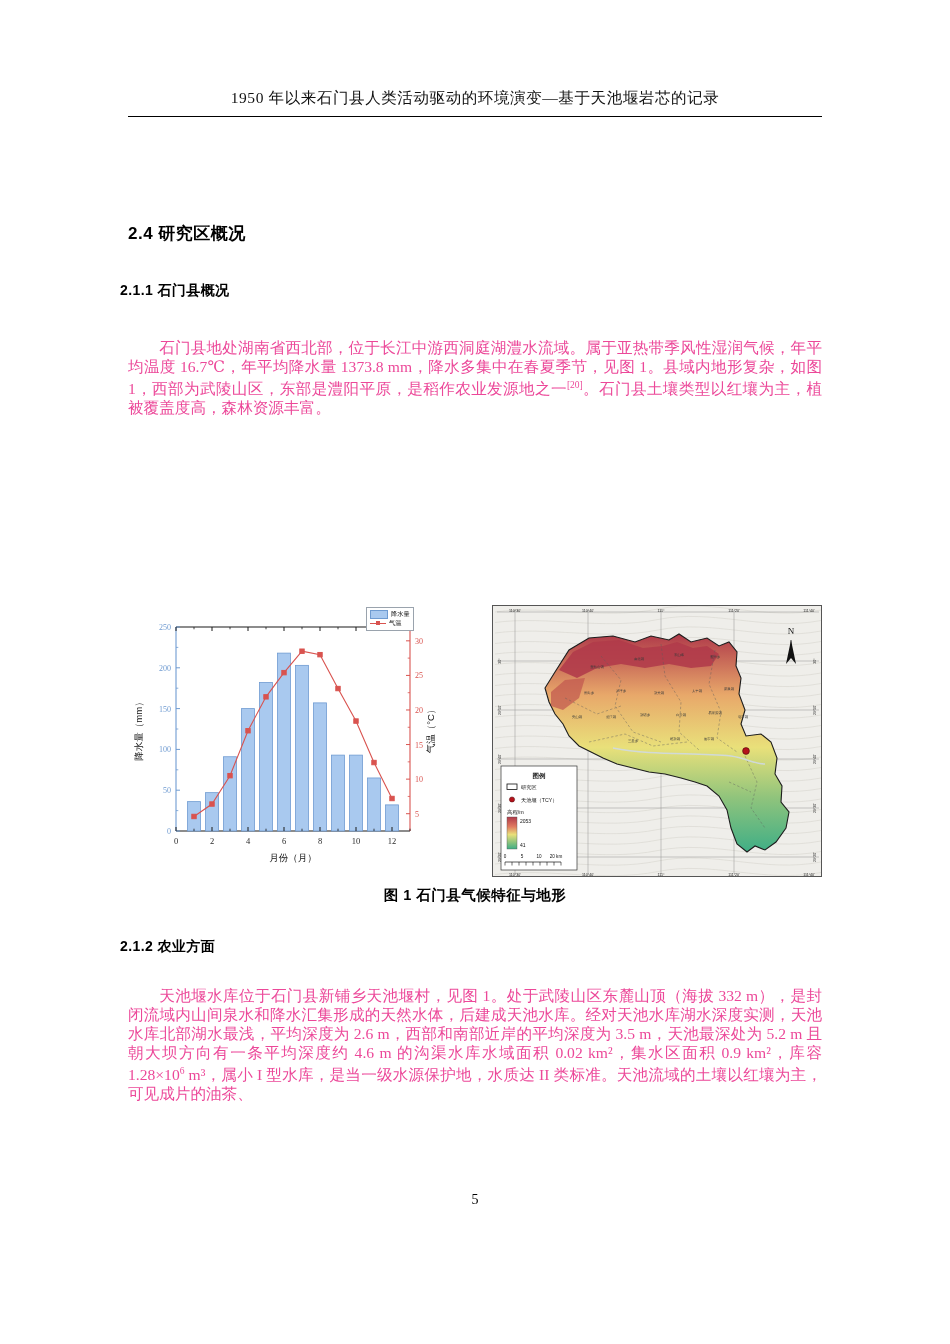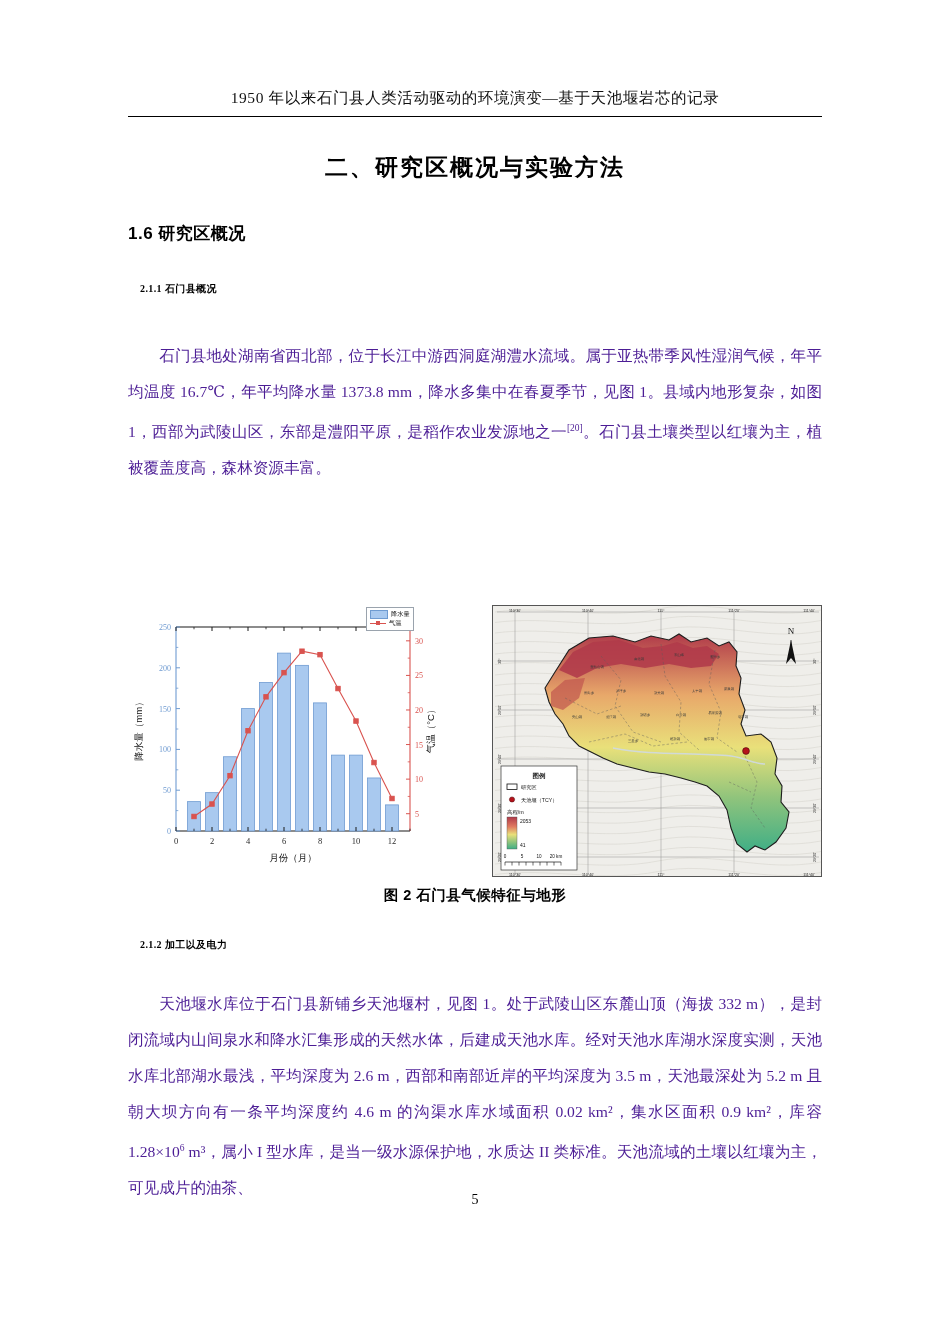--- a/index.html
+++ b/index.html
@@ -56,39 +56,39 @@
   .h2 {
     position: absolute;
     left: 128px;
     font-family: "Liberation Sans", "DejaVu Sans", sans-serif;
     font-weight: bold;
     font-size: 17px;
     letter-spacing: 0.5px;
   }
   .h3 {
     position: absolute;
-    left: 140px;
-    font-family: Liberation Serif, serif;
+    left: 120px;
+    font-family: Liberation Sans, sans-serif;
     font-weight: bold;
-    font-size: 10px;
+    font-size: 14px;
     letter-spacing: 0.4px;
   }
 
   
   .para {
     position: absolute;
     left: 128px;
     width: 694px;
     font-family: "Liberation Serif", "DejaVu Serif", serif;
     font-size: 15.6px;
-    line-height: 36px;
+    line-height: 19px;
     text-align: justify;
     text-justify: inter-ideograph;
     text-indent: 2em;
-    color: #4c1d95;
+    color: #ec4899;
   }
   .para sup { font-size: 9.5px; vertical-align: super; }
 
   
   .figure-row {
     position: absolute;
     left: 128px; top: 605px;
     width: 694px; height: 272px;
     display: flex;
     align-items: flex-start;
@@ -161,23 +161,22 @@
 </head>
 <body>
 
 <div class="page">
 
   <div class="header-wrap">
     <span class="header-text">1950 年以来石门县人类活动驱动的环境演变—基于天池堰岩芯的记录</span>
   </div>
   <div class="header-rule"></div>
 
-  <div class="chapter-title">二、研究区概况与实验方法</div>
-
-  <div class="h2" style="top:222px;">1.6 研究区概况</div>
+
+  <div class="h2" style="top:222px;">2.4 研究区概况</div>
 
   <div class="h3" style="top:282px;">2.1.1 石门县概况</div>
 
   <div class="para" style="top:338px;">
     <span>石门县地处湖南省西北部，位于长江中游西洞庭湖澧水流域。属于亚热带季风性湿润气候，年平均温度 16.7℃，年平均降水量 1373.8 mm，降水多集中在春夏季节，见图 1。县域内地形复杂，如图 1，西部为武陵山区，东部是澧阳平原，是稻作农业发源地之一</span><sup>[20]</sup><span>。石门县土壤类型以红壤为主，植被覆盖度高，森林资源丰富。</span>
   </div>
 
 
   <div class="figure-row">
 
@@ -434,22 +433,22 @@
           <text font-size="3.6" fill="#222" font-family="&quot;Liberation Sans&quot;, sans-serif" text-anchor="middle" transform="translate(8,153) rotate(-90)">29°40'</text>
           <text font-size="3.6" fill="#222" font-family="&quot;Liberation Sans&quot;, sans-serif" text-anchor="middle" transform="translate(323,153) rotate(-90)">29°40'</text>
           <text font-size="3.6" fill="#222" font-family="&quot;Liberation Sans&quot;, sans-serif" text-anchor="middle" transform="translate(8,202) rotate(-90)">29°30'</text>
           <text font-size="3.6" fill="#222" font-family="&quot;Liberation Sans&quot;, sans-serif" text-anchor="middle" transform="translate(323,202) rotate(-90)">29°30'</text>
           <text font-size="3.6" fill="#222" font-family="&quot;Liberation Sans&quot;, sans-serif" text-anchor="middle" transform="translate(8,251) rotate(-90)">29°20'</text>
           <text font-size="3.6" fill="#222" font-family="&quot;Liberation Sans&quot;, sans-serif" text-anchor="middle" transform="translate(323,251) rotate(-90)">29°20'</text>
         </svg>
     </div>
   </div>
 
-  <div class="fig-caption">图 2  石门县气候特征与地形</div>
-
-  <div class="h3" style="top:938px;">2.1.2 加工以及电力</div>
+  <div class="fig-caption">图 1  石门县气候特征与地形</div>
+
+  <div class="h3" style="top:938px;">2.1.2 农业方面</div>
 
   <div class="para" style="top:986px;">
     <span>天池堰水库位于石门县新铺乡天池堰村，见图 1。处于武陵山区东麓山顶（海拔 332 m），是封闭流域内山间泉水和降水汇集形成的天然水体，后建成天池水库。经对天池水库湖水深度实测，天池水库北部湖水最浅，平均深度为 2.6 m，西部和南部近岸的平均深度为 3.5 m，天池最深处为 5.2 m 且朝大坝方向有一条平均深度约 4.6 m 的沟渠水库水域面积 0.02 km²，集水区面积 0.9 km²，库容 1.28×10</span><sup>6</sup><span> m³，属小 I 型水库，是当一级水源保护地，水质达 II 类标准。天池流域的土壤以红壤为主，可见成片的油茶、</span>
   </div>
 
   <div class="page-number">5</div>
 </div>
 
 </body></html>

